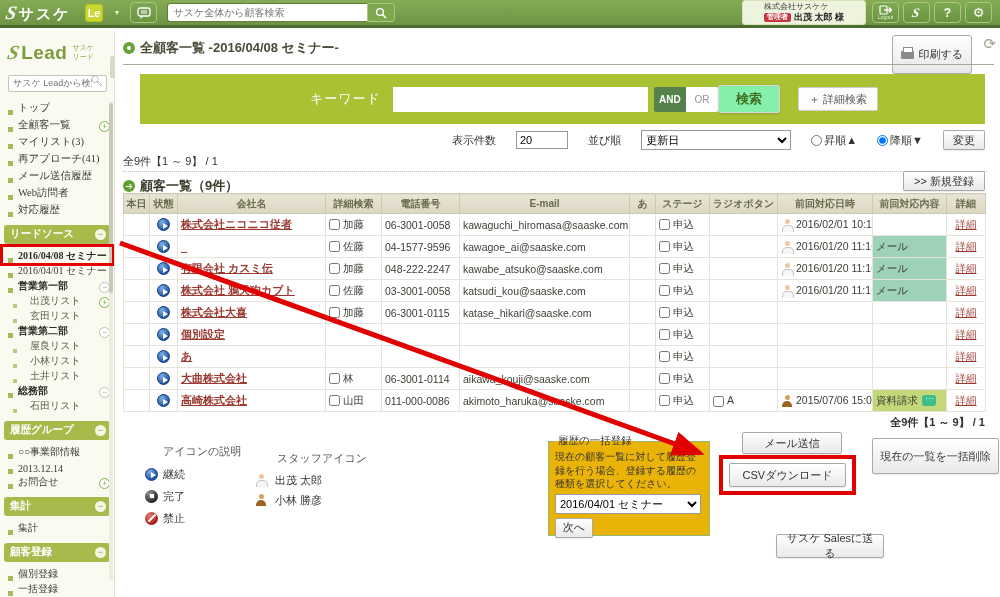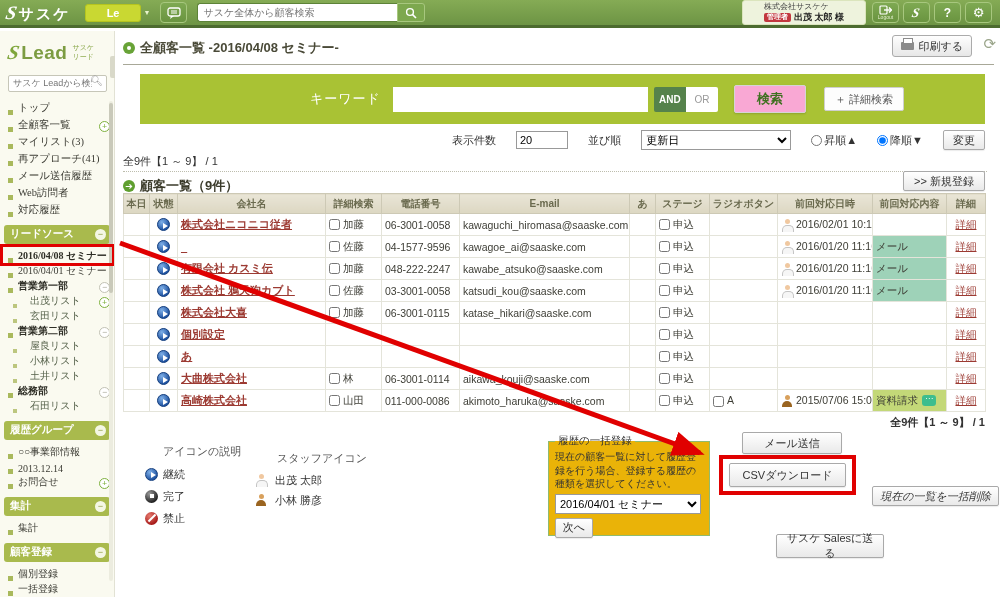--- a/index.html
+++ b/index.html
@@ -9,21 +9,21 @@
 
   
   .topbar{position:absolute;left:0;top:0;width:1000px;height:28px;
     background:linear-gradient(#85ab55,#6d9444);border-bottom:3px solid #4c6b2f;
     display:flex;align-items:center;padding:0 6px;z-index:5;}
   .tb-logo{display:flex;align-items:baseline;color:#fff;margin-right:8px;}
   .tb-swoosh{font:italic bold 19px "Liberation Serif",serif;transform:skewX(-12deg);margin-right:2px;}
   .tb-logotext{font-size:15px;font-weight:bold;letter-spacing:2px;position:relative;}
   .tb-logotext:after{content:"· · · · · ·";position:absolute;left:1px;bottom:-7px;font-size:6px;letter-spacing:1px;opacity:.85;}
   .le-badge{background:#c9d832;color:#fff;font-size:11px;font-weight:bold;border-radius:3px;
-    padding:2px 21px;margin:0 2px 0 6px;border:1px solid #b5c41e;}
+    padding:2px 2px;margin:0 10px 0 6px;border:1px solid #b5c41e;}
   .le-caret{color:#e9f3cd;font-size:7px;margin-right:8px;}
   .tb-iconbtn{width:27px;height:21px;border:1px solid #a7c77e;border-radius:4px;
     background:linear-gradient(#7ea952,#6a9440);display:flex;align-items:center;justify-content:center;
     color:#fff;margin:0 2px;flex:none;}
   .tb-search{display:flex;align-items:center;margin-left:8px;}
   .tb-search input{width:200px;height:19px;border:1px solid #5d8338;border-right:none;border-radius:3px 0 0 3px;
     font-size:10px;padding:0 5px;color:#333;outline:none;}
   .tb-search-btn{width:28px;height:19px;border:1px solid #a7c77e;border-radius:0 3px 3px 0;
     background:#7da84e;display:flex;align-items:center;justify-content:center;}
   .tb-right{margin-left:auto;display:flex;align-items:center;}
@@ -64,37 +64,37 @@
   .sb-scroll{position:absolute;right:1px;top:70px;width:4px;height:480px;background:#ececdf;border-radius:2px;}
   .sb-thumb{position:absolute;right:1px;top:72px;width:4px;height:190px;background:#c9c9ba;border-radius:2px;}
   .side-handle{position:absolute;left:110px;top:56px;width:5px;height:22px;background:#d9d9c9;border-radius:2px 0 0 2px;z-index:6;}
 
   
   .main{position:absolute;left:115px;top:31px;width:885px;height:566px;background:#fff;}
   .title-row{position:absolute;left:8px;top:8px;display:flex;align-items:center;}
   .dot-icon{width:12px;height:12px;border-radius:50%;background:#68a337;margin-right:5px;position:relative;flex:none;}
   .dot-icon:after{content:"";position:absolute;left:4px;top:4px;width:4px;height:4px;border-radius:50%;background:#fff;}
   .page-title{font-size:13px;font-weight:bold;color:#4a4a38;}
-  .print-btn{position:absolute;right:28px;top:4px;height:22px;display:flex;align-items:center;gap:4px;
+  .print-btn{position:absolute;right:28px;top:4px;height:39px;display:flex;align-items:center;gap:4px;
     background:linear-gradient(#fefefe,#e7e7e7);border:1px solid #ababab;border-radius:3px;padding:0 8px;
     font-size:11px;color:#333;}
   .printer{width:13px;height:8px;background:#8b8b8b;border-radius:1px;position:relative;}
   .printer:before{content:"";position:absolute;left:2px;top:-4px;width:8px;height:4px;background:#fff;border:1px solid #8b8b8b;}
   .refresh{position:absolute;right:4px;top:5px;font-size:15px;color:#9aa58a;line-height:1;}
   .hr{position:absolute;left:8px;right:6px;top:33px;border-top:1px solid #a8a898;}
 
   .kw-bar{position:absolute;left:25px;top:43px;width:845px;height:50px;background:#a9c234;
     display:flex;align-items:center;}
   .kw-label{margin-left:170px;color:#fff;font-size:13px;letter-spacing:1px;}
   .kw-input{margin-left:12px;width:255px;height:25px;border:none;font-size:11px;padding:0 5px;outline:none;}
   .and-box{margin-left:6px;width:32px;height:25px;background:#55824b;color:#fff;font-size:10px;font-weight:bold;
     display:flex;align-items:center;justify-content:center;border-radius:2px 0 0 2px;}
   .or-box{width:32px;height:25px;background:#fff;color:#999;font-size:10px;
     display:flex;align-items:center;justify-content:center;border-radius:0 2px 2px 0;}
-  .search-btn{margin-left:16px;width:72px;height:28px;background:#f9a8d4;border:1px solid #d5d5d5;border-radius:2px;
+  .search-btn{margin-left:0;width:62px;height:28px;background:#86efac;border:1px solid #d5d5d5;border-radius:2px;
     color:#3f7020;font-size:13px;font-weight:bold;display:flex;align-items:center;justify-content:center;
     box-shadow:0 1px 2px rgba(0,0,0,.15);}
   .adv-btn{margin-left:18px;height:24px;background:#fdfdfd;border:1px solid #cfcfcf;border-radius:2px;
     color:#555;font-size:11px;display:flex;align-items:center;padding:0 10px;}
 
   .controls{position:absolute;right:15px;top:99px;display:flex;align-items:center;gap:20px;font-size:11px;color:#333;}
   .pp-input{width:52px;height:18px;border:1px solid #999;font-size:11px;padding:0 3px;}
   .sort-select{width:150px;height:20px;font-size:11px;border:1px solid #999;background:#fff;}
   .radio-lab{display:flex;align-items:center;gap:2px;}
   .controls input[type=radio]{width:11px;height:11px;margin:0;}
@@ -157,21 +157,21 @@
   fieldset.bulk legend{font-size:10.5px;color:#333;padding:0 3px;}
   .bulk-desc{font-size:10px;color:#333;line-height:1.35;margin-bottom:3px;}
   .bulk-select{width:146px;height:20px;font-size:11px;border:1px solid #999;background:#fff;margin-bottom:4px;}
   .next-btn{width:38px;height:20px;}
 
   .act-mail{position:absolute;left:627px;top:401px;width:100px;height:22px;}
   .csv-wrap{position:absolute;left:614px;top:432px;width:117px;height:24px;}
   .act-csv{width:117px;height:24px;}
   .act-sales{position:absolute;left:622px;top:503px;width:108px;height:24px;margin-left:39px;}
   .act-edit{position:absolute;left:757px;top:401px;width:127px;height:24px;}
-  .act-del{position:absolute;left:757px;top:455px;width:127px;height:20px;font-style:italic;}
+  .act-del{position:absolute;left:757px;top:407px;width:127px;height:36px;}
 
   .rel{position:relative;}
   .red-frame{position:absolute;pointer-events:none;z-index:60;}
   .item-frame{inset:-4px -1px -3px 0;border:3px solid #e00000;}
   .csv-frame{inset:-8px -10px;border:4px solid #e00000;}
   .arrow-svg{position:absolute;left:0;top:0;width:1000px;height:597px;z-index:55;pointer-events:none;}
 </style>
 </head>
 <body>
 

